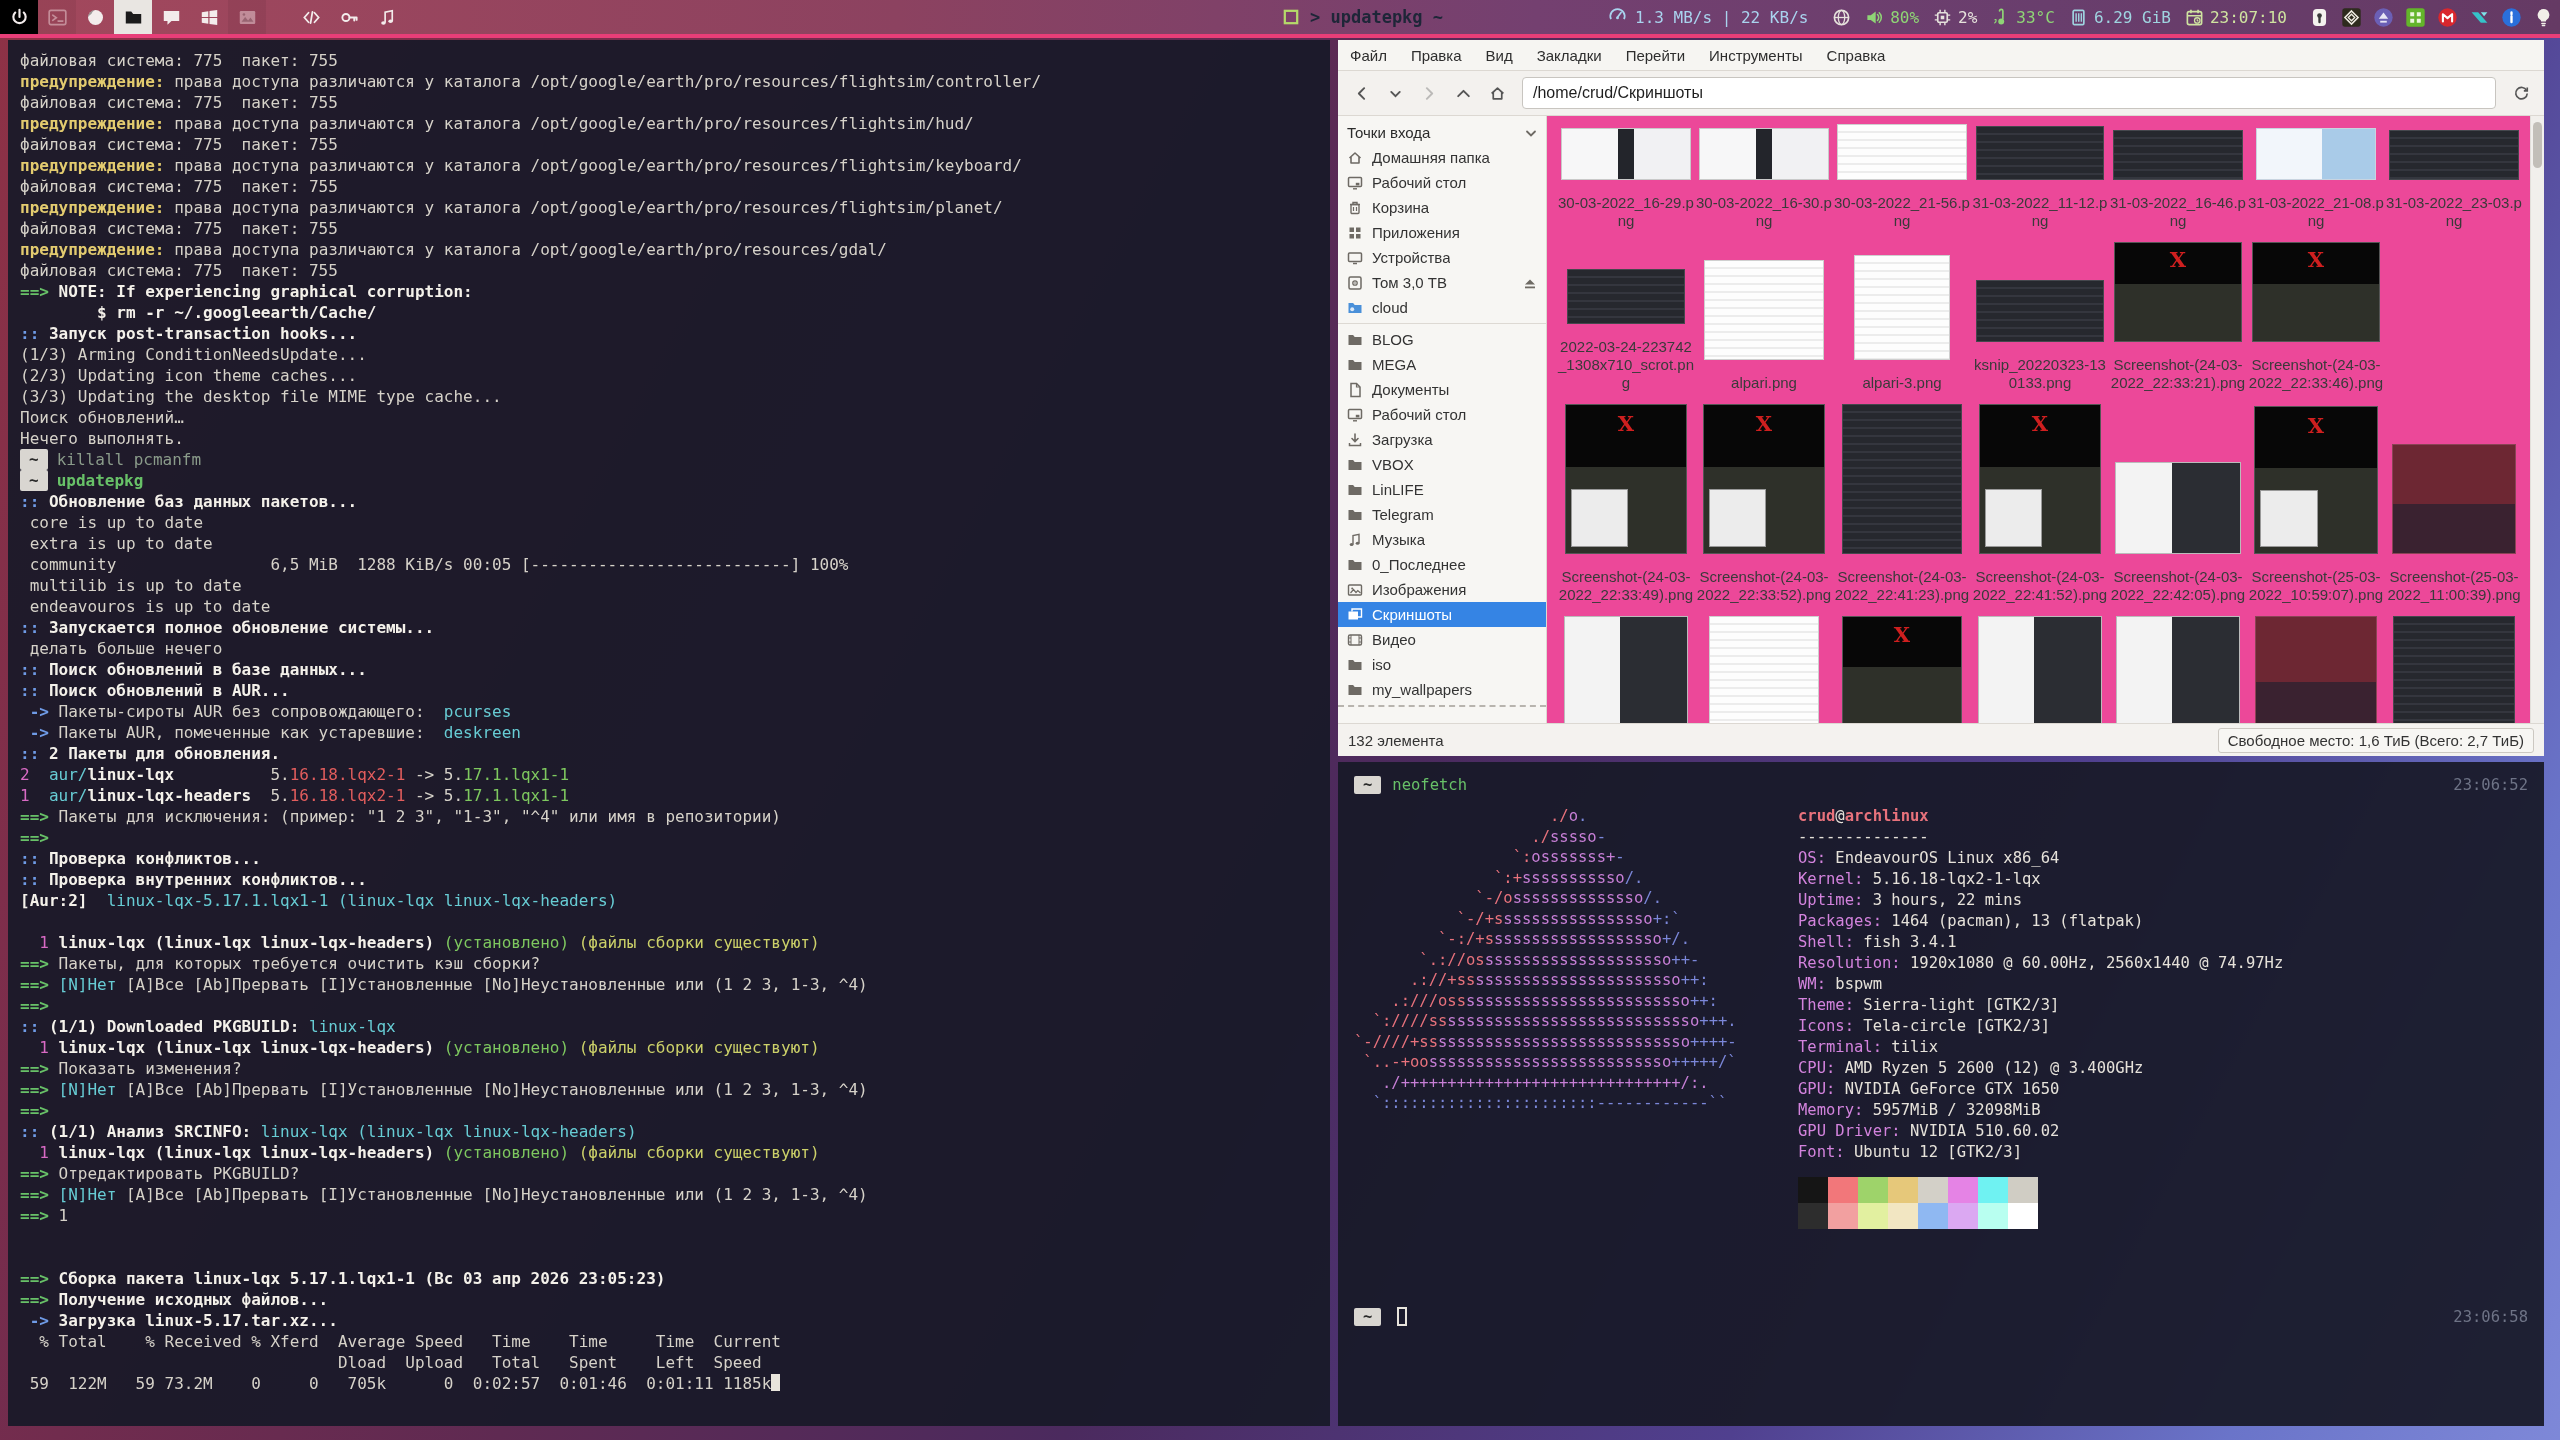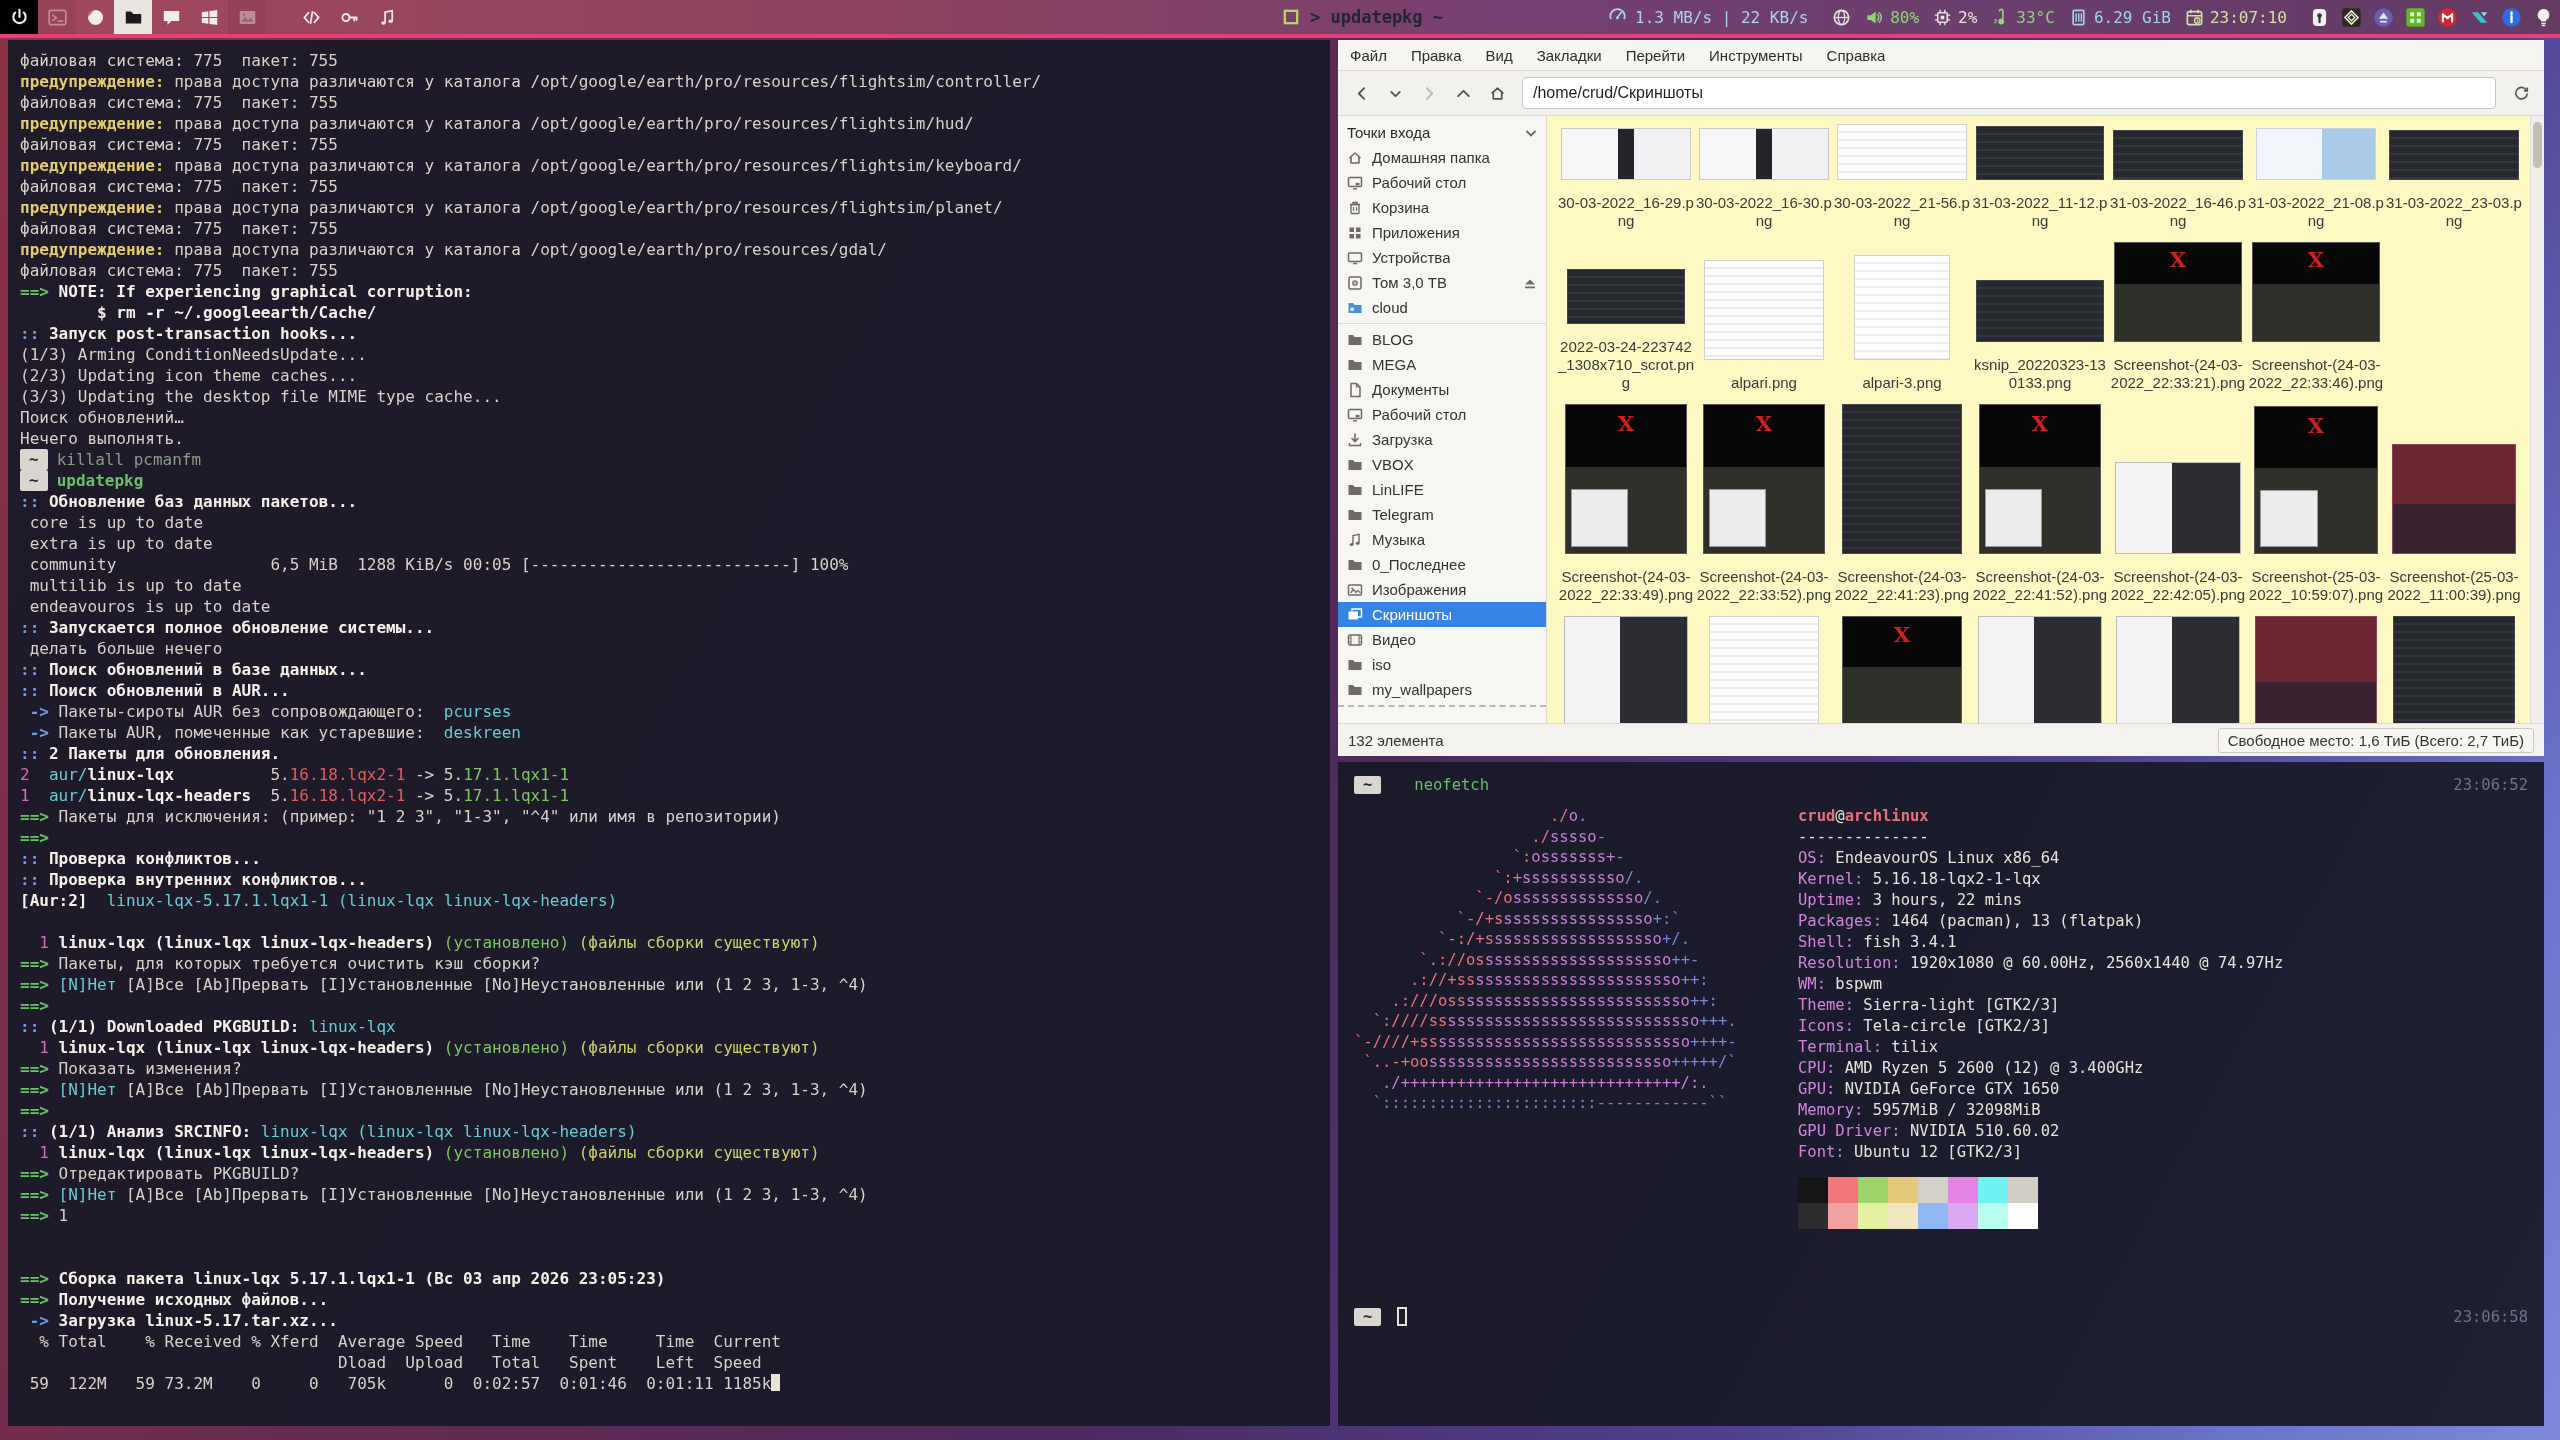--- a/index.html
+++ b/index.html
@@ -67,21 +67,21 @@
     color:#333;overflow:hidden;flex:none}
   .side-row{height:25px;display:flex;align-items:center;padding:0 9px;gap:9px}
   .side-row svg{width:16px;height:16px;color:#6e6a64;flex:none}
   .side-row.header{color:#2b2b2b;justify-content:space-between}
   .side-row.sel{background:#3584e4;color:#fff}
   .side-row.sel svg{color:#fff}
   .side-sep{height:1px;background:#ddd9d3;margin:3px 0}
   .side-dashed{border-top:2px dashed #b8b4ae;margin-top:3px}
   .side-label{white-space:nowrap;overflow:hidden}
   .eject{margin-left:auto}
-  .fm-files{flex:1;background:#fef9c3;padding:8px 4px 0 10px;overflow:hidden}
+  .fm-files{flex:1;background:#ec4899;padding:8px 4px 0 10px;overflow:hidden}
   .grid-row{display:flex}
   .cell{width:138px;display:flex;flex-direction:column;align-items:center;justify-content:flex-end;flex:none}
   .fname{font-size:15px;line-height:18px;color:#3a3a3a;text-align:center;word-break:break-all;margin-top:14px;
     width:136px;padding-bottom:12px}
   .thumb{box-sizing:border-box}
   .t-page{background:repeating-linear-gradient(#fdfdfd 0 6px,#ececec 6px 8px);border:1px solid #cfcfcf}
   .t-dark{background:repeating-linear-gradient(#26282e 0 6px,#34363e 6px 8px);border:1px solid #45474d}
   .t-duo{background:linear-gradient(90deg,#f7f7f8 0 44%,#23252b 44% 56%,#f1f1f3 56%);border:1px solid #c9c9c9}
   .t-blue{background:linear-gradient(90deg,#f2f6fb 0 55%,#a9cbe8 55%);border:1px solid #c9d4e0}
   .t-mixed{background:linear-gradient(90deg,#f3f3f3 0 45%,#2b2d33 45%);border:1px solid #bbb}
@@ -93,21 +93,21 @@
   .fm-scrollbar{position:absolute;right:0;top:0;bottom:0;width:13px;background:#f1efec;border-left:1px solid #e2dfda}
   .fm-scrollthumb{position:absolute;right:2px;top:6px;width:9px;height:46px;background:#c2beb8;border-radius:5px}
   .fm-status{height:32px;background:#f4f2ef;border-top:1px solid #dcd8d2;display:flex;align-items:center;
     justify-content:space-between;padding:0 10px;font-size:15px;color:#333;flex:none}
   .status-right{border:1px solid #ccc8c2;border-radius:3px;padding:3px 9px;background:#f7f6f3}
 
   
   .term-nf{left:1338px;top:762px;width:1206px;height:664px;padding:14px 16px;box-sizing:border-box;font-size:15.5px}
   .nf-top{display:flex;align-items:center}
   .nf-time{margin-left:auto;color:#6e7386}
-  .nf-cmd{color:#68c168;margin-left:24px}
+  .nf-cmd{color:#68c168;margin-left:2px}
   .nf-cols{display:flex;margin-top:12px}
   .nf-art{font-size:15.5px;line-height:20.5px;white-space:pre;width:444px;flex:none}
   .c-sal{color:#e8727c}.c-pur{color:#c77fd6}.c-blu{color:#7b87d9}
   .nf-info{line-height:21px;white-space:pre}
   .nf-label{color:#d383dd;font-weight:normal}
   .nf-title{color:#e8727c;font-weight:bold}
   .nf-at{color:#e6e2da;font-weight:normal}
   .nf-dash{color:#e6e2da}
   .nf-pal{margin-left:444px;margin-top:14px}
   .pal-row{display:flex}

